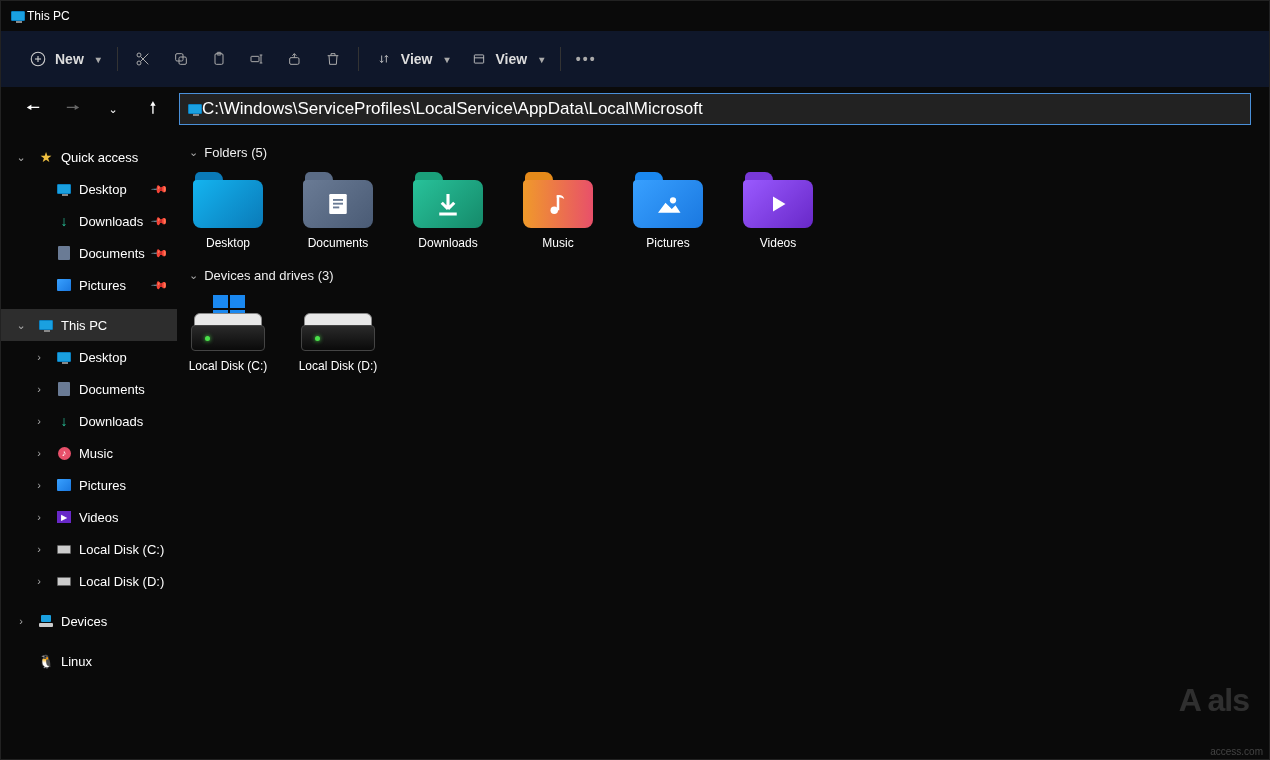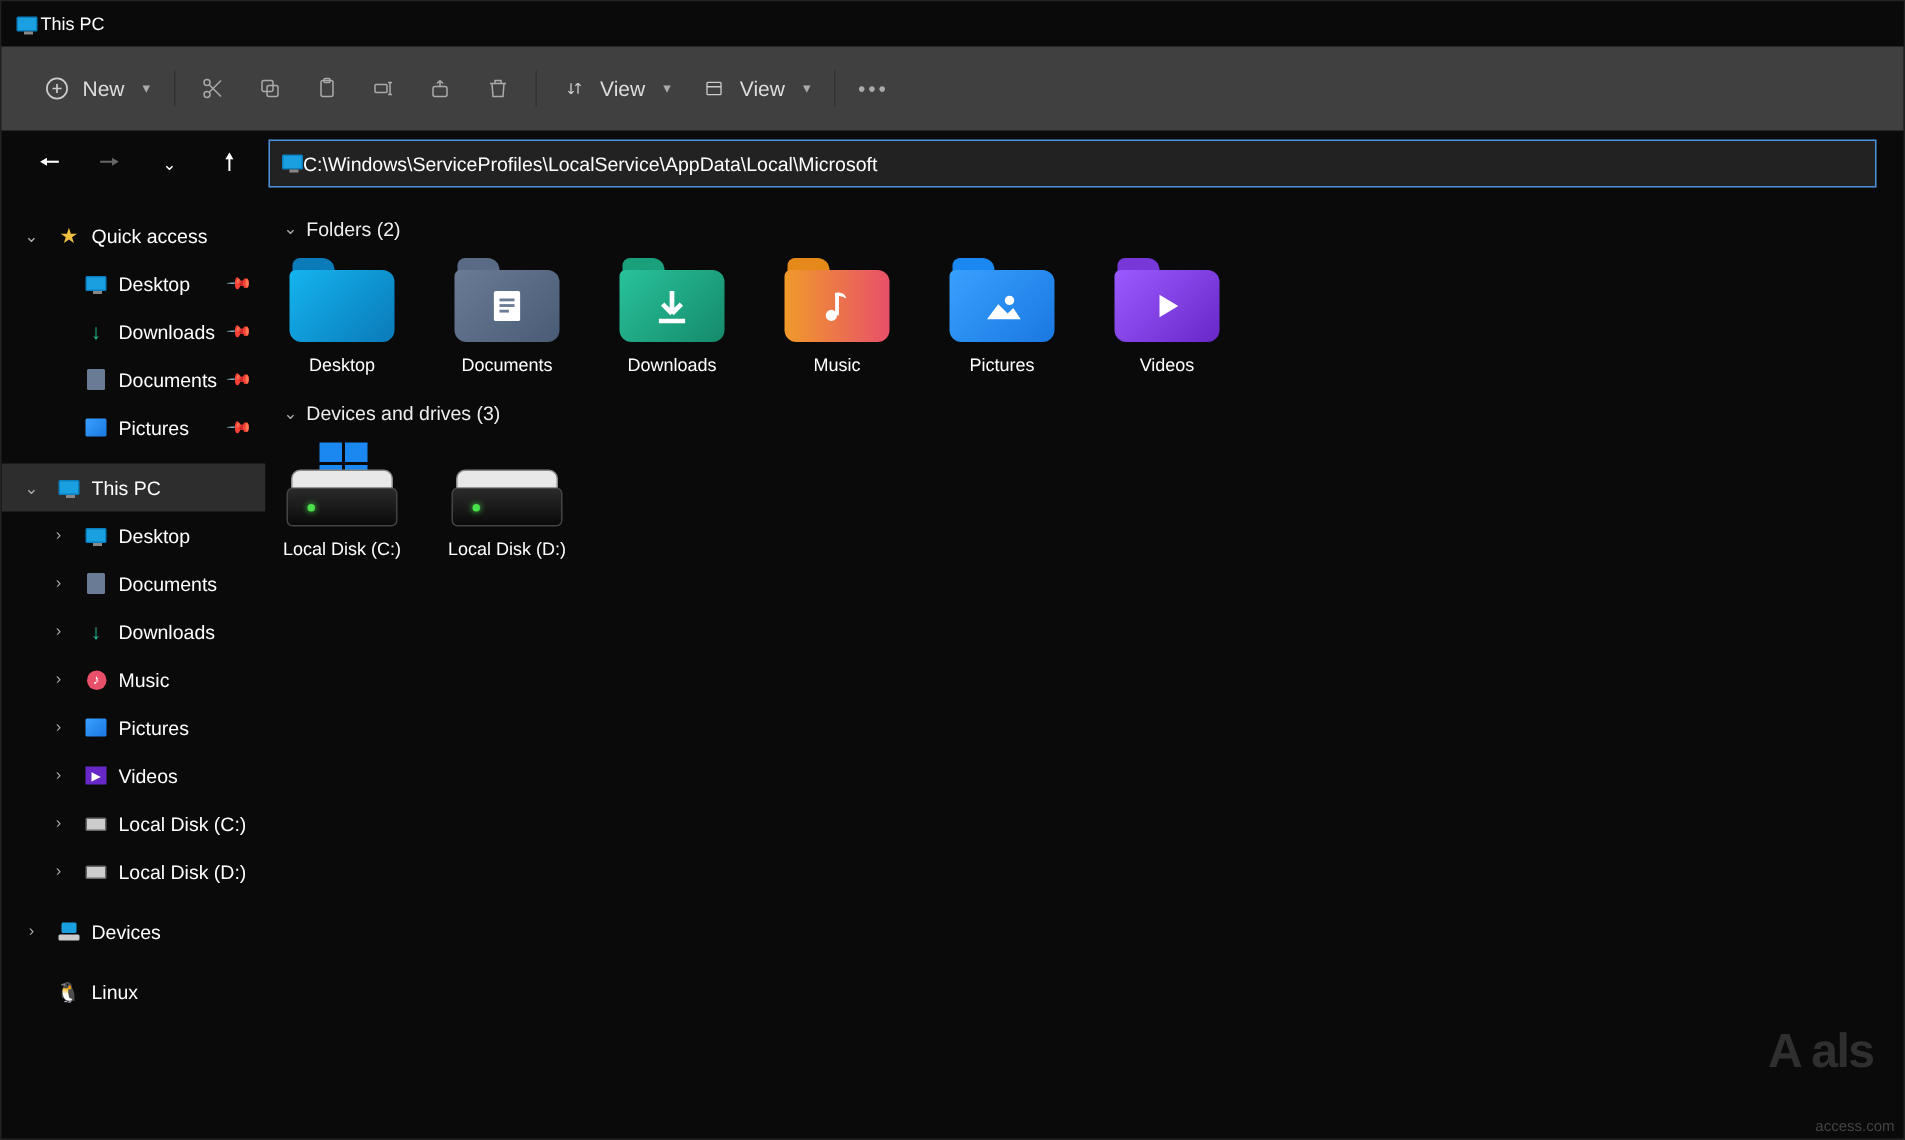--- a/index.html
+++ b/index.html
@@ -4,31 +4,31 @@
 <style>
   * { box-sizing: border-box; margin: 0; padding: 0; font-family: "Segoe UI", Arial, sans-serif; user-select: none; }
   html, body { width: 1270px; height: 760px; background: #0a0a0a; color: #fff; overflow: hidden; }
   .window { width: 100%; height: 100%; display: flex; flex-direction: column; border: 1px solid #222; position: relative; }
 
   
   .titlebar { height: 30px; display: flex; align-items: center; padding: 0 8px; background: #0a0a0a; }
   .titlebar .title { font-size: 12px; color: #fff; }
 
   
-  .toolbar { height: 56px; display: flex; align-items: center; padding: 0 18px; gap: 0; background: #404040; }
+  .toolbar { height: 56px; display: flex; align-items: center; padding: 0 18px; gap: 0; background: #0f172a; font-weight: bold; }
   .t-btn { display: flex; align-items: center; justify-content: center; height: 38px; padding: 0 10px; border-radius: 4px; color: #ddd; font-size: 14px; gap: 8px; }
   .t-icon { width: 18px; height: 18px; display:flex; align-items:center; justify-content:center; }
   .t-sep { width: 1px; height: 24px; background: #333; margin: 0 6px; }
   .chev-down { font-size: 10px; color: #aaa; margin-left: 4px; }
 
   
   .navrow { height: 44px; display: flex; align-items: center; padding: 0 18px; gap: 12px; }
   .nav-arrow { width: 28px; height: 28px; display:flex; align-items:center; justify-content:center; color:#fff; border-radius:4px; }
   .addr { flex: 1; height: 32px; border: 1px solid #4a90d9; background: #222; display:flex; align-items:center; padding: 0 8px; }
-  .addr input { flex:1; background:transparent; border:none; outline:none; color:#fff; font-size:13px; }
+  .addr input { flex:1; background:transparent; border:none; outline:none; color:#fff; font-size:17px; }
 
   
   .body { flex: 1; display: flex; overflow:hidden; }
 
   
   .sidebar { width: 176px; padding-top: 10px; overflow-y:auto; }
   .s-item { height: 32px; display:flex; align-items:center; padding: 0 8px 0 18px; font-size: 13px; gap: 6px; position:relative; }
   .s-item.active { background:#2d2d2d; }
   .s-item.lvl1 { padding-left: 10px; }
   .s-item.lvl2 { padding-left: 28px; }
@@ -325,21 +325,21 @@
         <span class="expander"></span>
         <span class="s-icon si-linux">🐧</span>
         <span class="s-label">Linux</span>
       </div>
     </div>
 
     <div class="content">
 
       <div class="section-hdr">
         <span class="chev">⌄</span>
-        <span>Folders (2)</span>
+        <span>Folders (5)</span>
       </div>
 
       <div class="grid">
         <div class="item">
           <div class="bigicon">
               <div class="folder f-desktop">
                 <div class="tab"></div>
                 <div class="body"></div>
               </div>
             </div>

